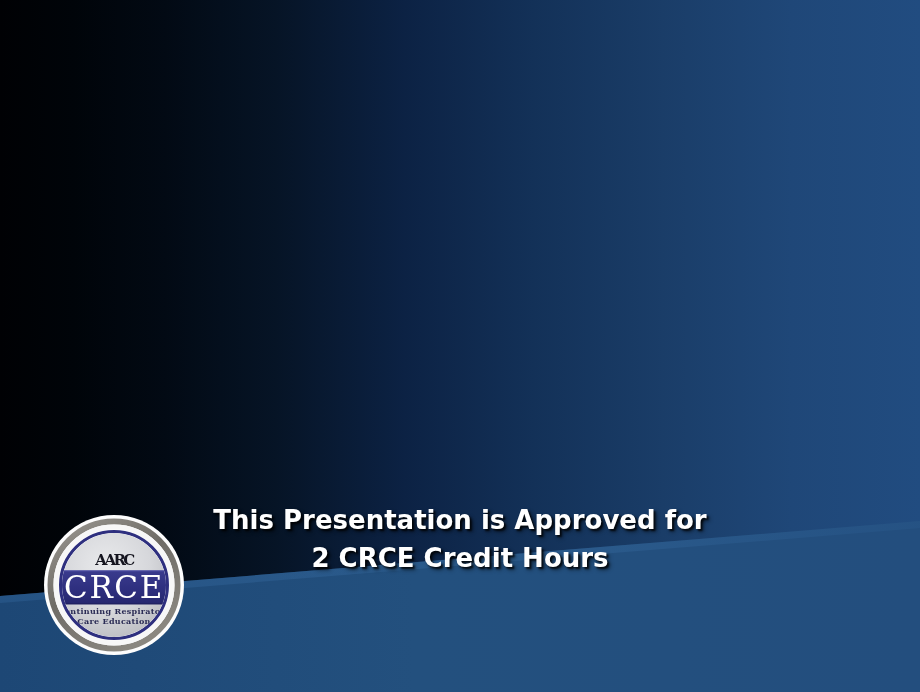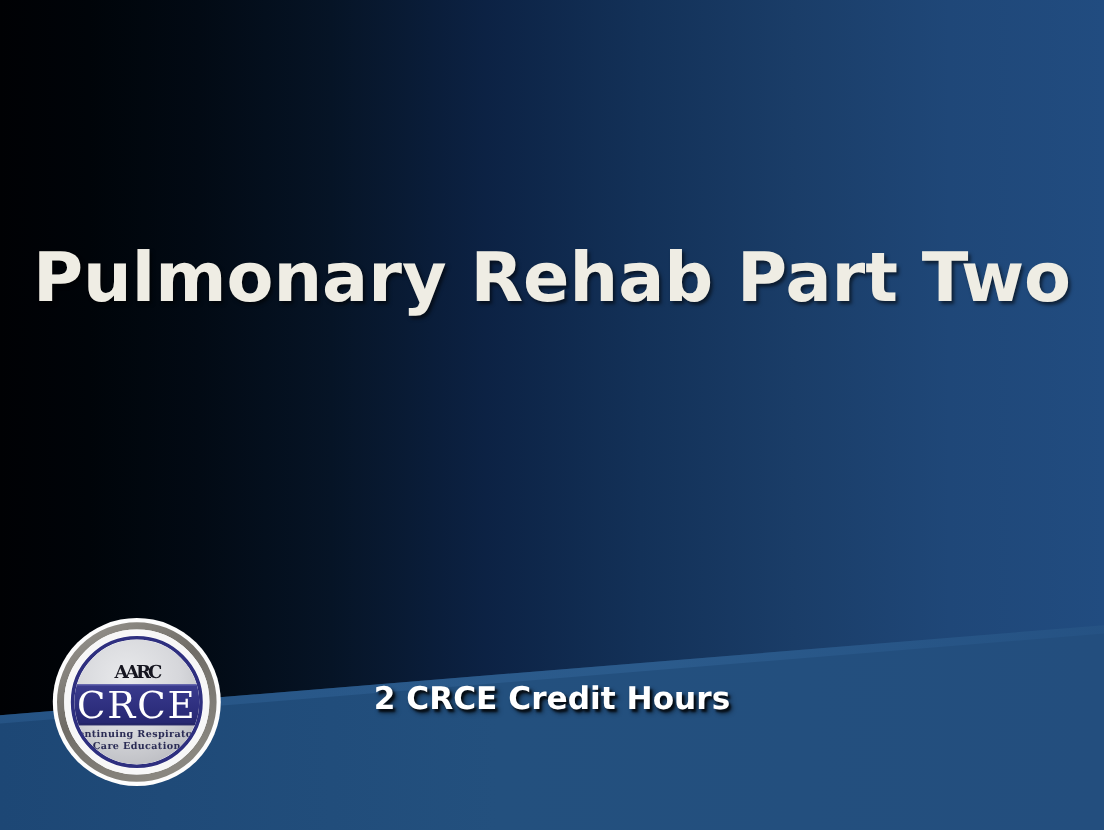--- a/index.html
+++ b/index.html
@@ -80,21 +80,21 @@
     width: 920px;
     text-align: center;
     font-size: 26px;
     font-weight: 700;
     color: #ffffff;
     white-space: nowrap;
     text-shadow: 2px 2px 2px rgba(0,0,0,0.8),
                  3px 3px 4px rgba(0,0,0,0.45);
   }
   #approval-line-1 { top: 505px; }
-  #approval-line-2 { top: 568px; }
+  #approval-line-2 { top: 543px; }
 
   
   #crce-logo {
     position: absolute;
     left: 36px;
     top: 513px;
     width: 156px;
     height: 145px;
   }
 </style>
@@ -115,23 +115,23 @@
         <stop offset="60%" stop-color="#35689c" stop-opacity="0.45"></stop>
         <stop offset="100%" stop-color="#2d5f94" stop-opacity="0.25"></stop>
       </linearGradient>
     </defs>
     <polygon points="0,596 920,521 920,692 0,692" fill="url(#wedgeGrad)"></polygon>
     <polygon points="0,596 920,521 920,528 0,603" fill="url(#wedgeEdge)"></polygon>
   </svg>
 
   <div class="text-layer">
 
-    <div id="title">Pulmonary Rehab Part Two</div>
 
 
+    <div class="approval-line" id="approval-line-1">This Presentation is Approved for</div>
 
     <div class="approval-line" id="approval-line-2">2 CRCE Credit Hours</div>
   </div>
 
   <svg id="crce-logo" viewBox="0 0 156 145">
     <defs>
       <radialGradient id="discGrad" cx="42%" cy="32%" r="72%">
         <stop offset="0%" stop-color="#e9eaec"></stop>
         <stop offset="60%" stop-color="#d6d7db"></stop>
         <stop offset="100%" stop-color="#bdbec3"></stop>

